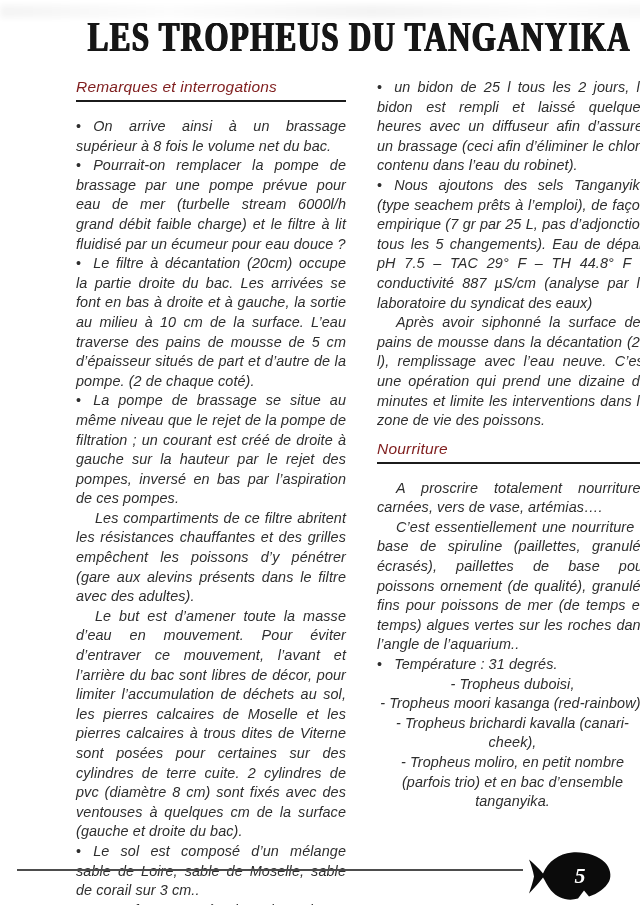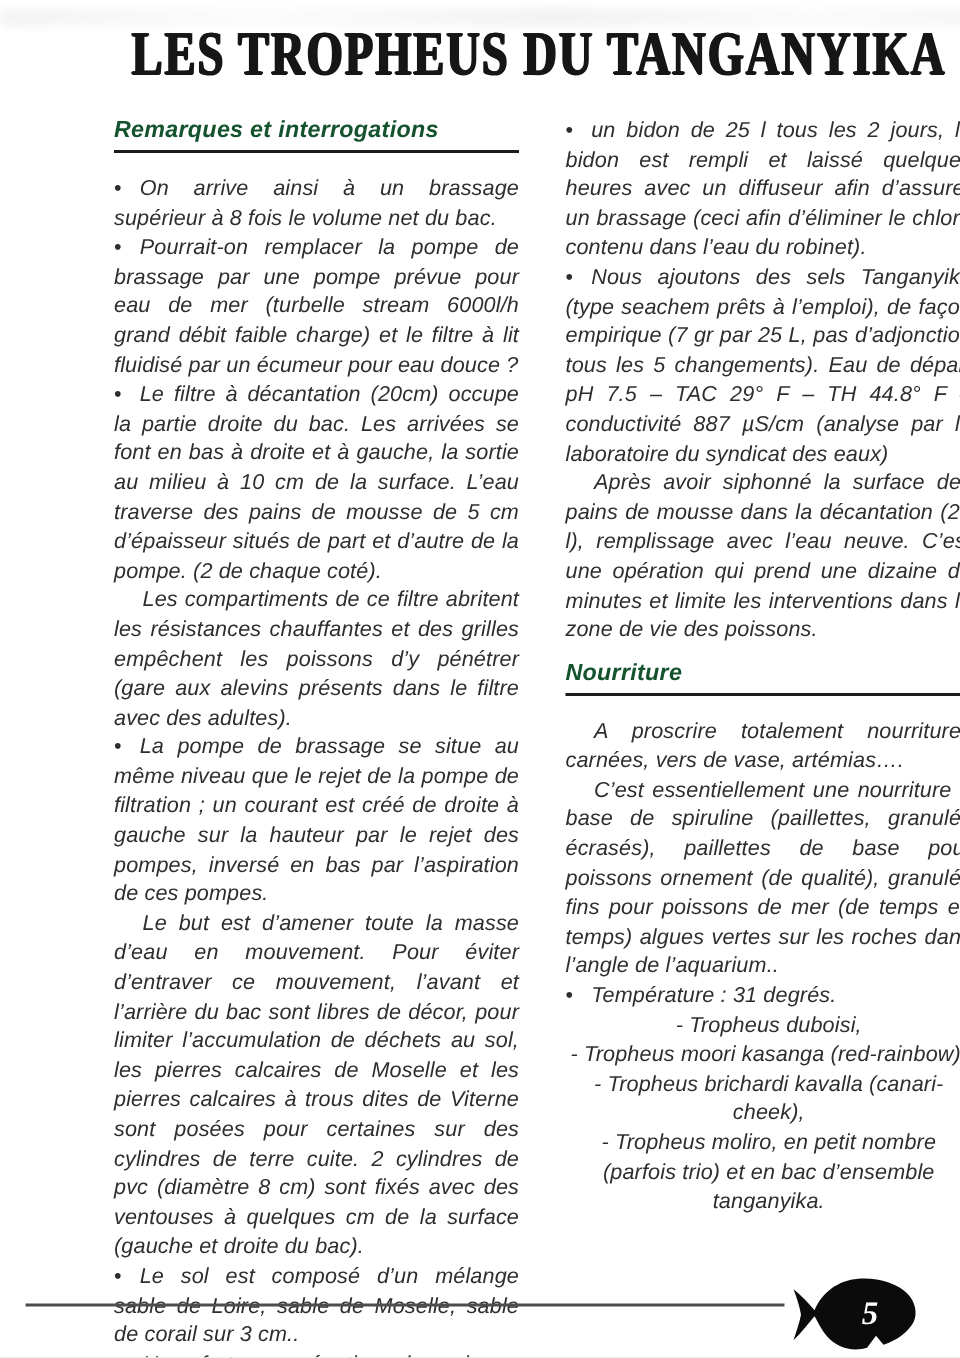--- a/index.html
+++ b/index.html
@@ -17,21 +17,21 @@
     display:inline-block;font-family:"Liberation Serif",serif;font-weight:700;
     font-size:37px;letter-spacing:1.5px;white-space:nowrap;color:#161616;
     transform:scale(.84,1.12);transform-origin:center top;
     text-shadow:.8px 0 0 #161616,-.8px 0 0 #161616,0 .4px 0 #161616;
   }
   .columns{
     display:grid;grid-template-columns:270px 271px;column-gap:31px;
     padding:0 28px 0 40px;margin-top:25px;
   }
   .col-heading{
-    font-size:15.5px;font-style:italic;font-weight:700;color:#14532d;
+    font-size:15.5px;font-style:italic;font-weight:400;color:#7f1d1d;
     border-bottom:2.5px solid #1b1b1b;padding-bottom:4px;margin:0 0 15px;
     letter-spacing:.2px;
   }
   .col-heading.mt{margin-top:9px;}
   .para{
     margin:0;font-size:14.4px;font-style:italic;line-height:19.6px;
     text-align:justify;color:#2e2e2e;letter-spacing:.1px;
   }
   .para.indent{text-indent:19px;}
   .para.dash{text-align:center;}
@@ -56,22 +56,22 @@
   <h1 class="title"><span class="tt">LES TROPHEUS DU TANGANYIKA</span></h1>
 
   <div class="columns">
 
     <section>
       <h2 class="col-heading">Remarques et interrogations</h2>
 
       <p class="para bullet"><span class="bul">•</span><span>On arrive ainsi à un brassage supérieur à 8 fois le volume net du bac.</span></p>
       <p class="para bullet"><span class="bul">•</span><span>Pourrait-on remplacer la pompe de brassage par une pompe prévue pour eau de mer (turbelle stream 6000l/h grand débit faible charge) et le filtre à lit fluidisé par un écumeur pour eau douce ?</span></p>
       <p class="para bullet"><span class="bul">•</span><span>Le filtre à décantation (20cm) occupe la partie droite du bac. Les arrivées se font en bas à droite et à gauche, la sortie au milieu à 10 cm de la surface. L’eau traverse des pains de mousse de 5 cm d’épaisseur situés de part et d’autre de la pompe. (2 de chaque coté).</span></p>
+      <p class="para bullet"><span class="bul">•</span><span>La pompe de brassage se situe au même niveau que le rejet de la pompe de filtration ; un courant est créé de droite à gauche sur la hauteur par le rejet des pompes, inversé en bas par l’aspiration de ces pompes.</span></p>
       <p class="para indent">Les compartiments de ce filtre abritent les résistances chauffantes et des grilles empêchent les poissons d’y pénétrer (gare aux alevins présents dans le filtre avec des adultes).</p>
-      <p class="para bullet"><span class="bul">•</span><span>La pompe de brassage se situe au même niveau que le rejet de la pompe de filtration ; un courant est créé de droite à gauche sur la hauteur par le rejet des pompes, inversé en bas par l’aspiration de ces pompes.</span></p>
       <p class="para indent">Le but est d’amener toute la masse d’eau en mouvement. Pour éviter d’entraver ce mouvement, l’avant et l’arrière du bac sont libres de décor, pour limiter l’accumulation de déchets au sol, les pierres calcaires de Moselle et les pierres calcaires à trous dites de Viterne sont posées pour certaines sur des cylindres de terre cuite. 2 cylindres de pvc (diamètre 8 cm) sont fixés avec des ventouses à quelques cm de la surface (gauche et droite du bac).</p>
       <p class="para bullet"><span class="bul">•</span><span>Le sol est composé d’un mélange sable de Loire, sable de Moselle, sable de corail sur 3 cm..</span></p>
       <p class="para indent">Une forte oxygénation, les pierres calcaires, le sable de corail et les sels « Tanganyika » amènent l’eau à une valeur pH &gt;8</p>
     </section>
 
     <section>
 
       <p class="para bullet"><span class="bul">•</span><span>un bidon de 25 l tous les 2 jours, le bidon est rempli et laissé quelques heures avec un diffuseur afin d’assurer un brassage (ceci afin d’éliminer le chlore contenu dans l’eau du robinet).</span></p>
       <p class="para bullet"><span class="bul">•</span><span>Nous ajoutons des sels Tanganyika (type seachem prêts à l’emploi), de façon empirique (7 gr par 25 L, pas d’adjonction tous les 5 changements). Eau de départ pH 7.5 – TAC 29° F – TH 44.8° F –conductivité 887 µS/cm (analyse par le laboratoire du syndicat des eaux)</span></p>
       <p class="para indent">Après avoir siphonné la surface des pains de mousse dans la décantation (25 l), remplissage avec l’eau neuve. C’est une opération qui prend une dizaine de minutes et limite les interventions dans la zone de vie des poissons.</p>

